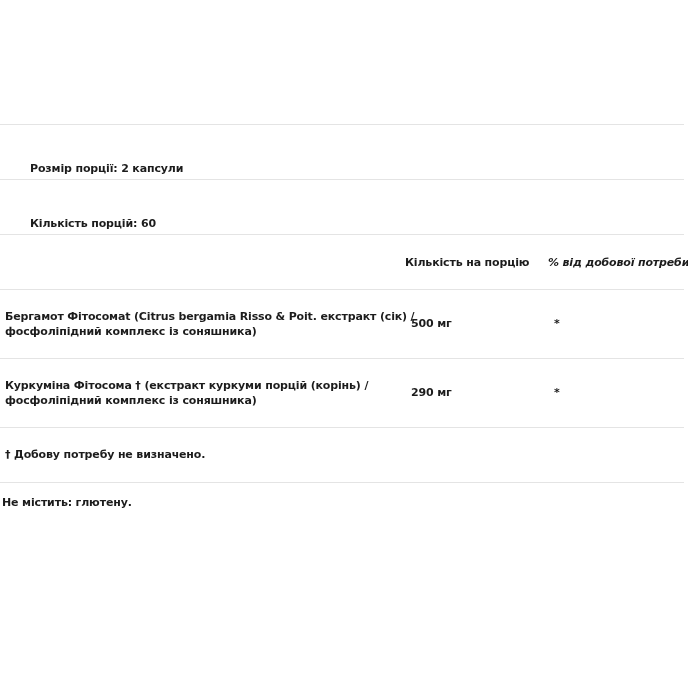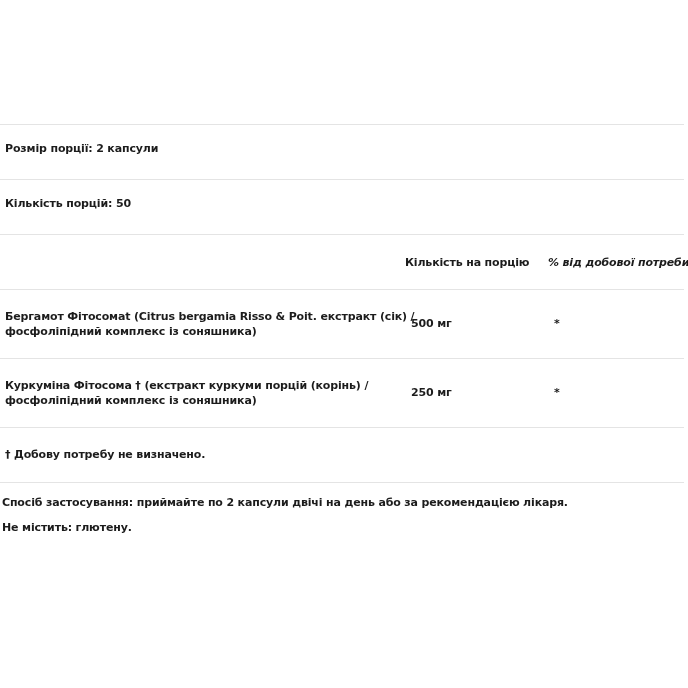--- a/index.html
+++ b/index.html
@@ -36,21 +36,21 @@
     .cell {
       position: absolute;
       white-space: nowrap;
     }
     .cell.name {
       left: 5px;
       line-height: 15px;
     }
     .cell.amount { left: 405px; }
     .cell.dv { left: 548px; font-style: italic; }
-    .single .cell.name { top: 16px; }
+    .single .cell.name { top: 36px; margin-left: 25px; }
     .header .cell { top: 21px; }
     .ingredient .cell.name { top: 19px; }
     .ingredient .cell.amount,
     .ingredient .cell.dv { top: 27px; margin-left: 6px; }
     .footnote .cell.name { top: 19px; }
     .notes {
       position: absolute;
       left: 2px;
       top: 496px;
     }
@@ -60,44 +60,43 @@
     }
   </style>
 </head>
 <body>
 
 <div class="panel">
   <div class="row single">
     <span class="cell name">Розмір порції: 2 капсули</span>
   </div>
   <div class="row single">
-    <span class="cell name">Кількість порцій: 50</span>
+    <span class="cell name">Кількість порцій: 60</span>
   </div>
   <div class="row header">
     <span class="cell name"></span>
     <span class="cell amount">Кількість на порцію</span>
     <span class="cell dv">% від добової потреби</span>
   </div>
   <div class="row ingredient">
     <div class="cell name">
       <div>Бергамот Фітосомаt (Citrus bergamia Risso &amp; Poit. екстракт (сік) /</div>
       <div>фосфоліпідний комплекс із соняшника)</div>
     </div>
     <span class="cell amount">500 мг</span>
     <span class="cell dv">*</span>
   </div>
   <div class="row ingredient">
     <div class="cell name">
       <div>Куркуміна Фітосома † (екстракт куркуми порцій (корінь) /</div>
       <div>фосфоліпідний комплекс із соняшника)</div>
     </div>
-    <span class="cell amount">250 мг</span>
+    <span class="cell amount">290 мг</span>
     <span class="cell dv">*</span>
   </div>
   <div class="row footnote">
     <span class="cell name">† Добову потребу не визначено.</span>
   </div>
 </div>
 
 <div class="notes">
-  <div class="note">Спосіб застосування: приймайте по 2 капсули двічі на день або за рекомендацією лікаря.</div>
   <div class="note">Не містить: глютену.</div>
 </div>
 
 </body></html>

